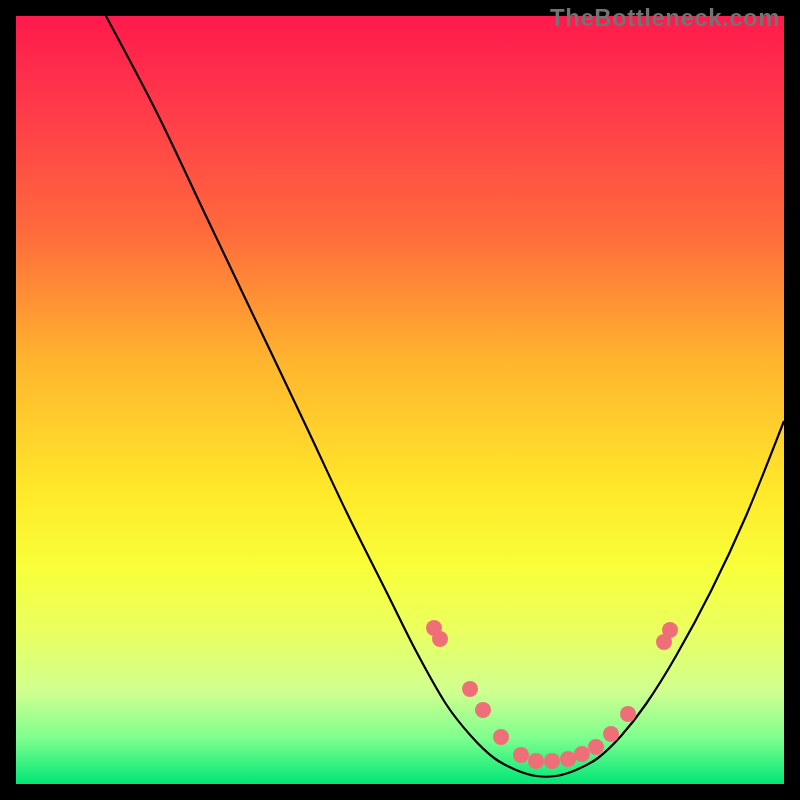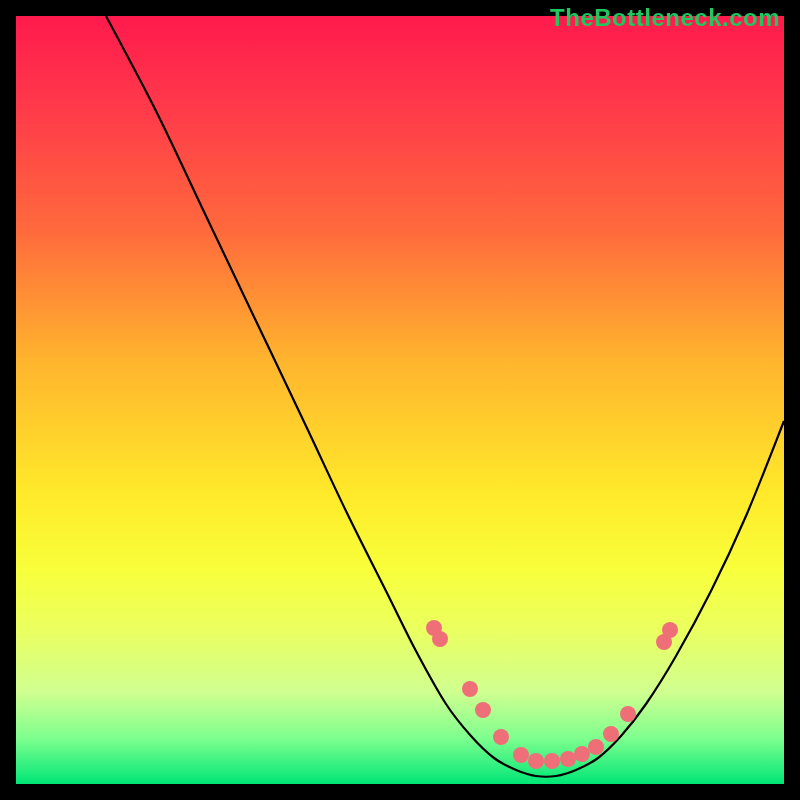--- a/index.html
+++ b/index.html
@@ -23,21 +23,21 @@
       #f8ff3a 72%,
       #eaff60 80%,
       #d0ff90 88%,
       #7eff8e 94%,
       #00e676 100%);
   }
   .watermark {
     position: absolute;
     right: 20px; top: 4px;
     font: 600 24px Arial, sans-serif;
-    color: #22c55e;
+    color: #737373;
     letter-spacing: 0.5px;
   }
   svg.curve {
     position: absolute;
     left: 16px; top: 16px;
     width: 768px; height: 768px;
     overflow: visible;
   }
   .dot {
     fill: #ef6f78;

